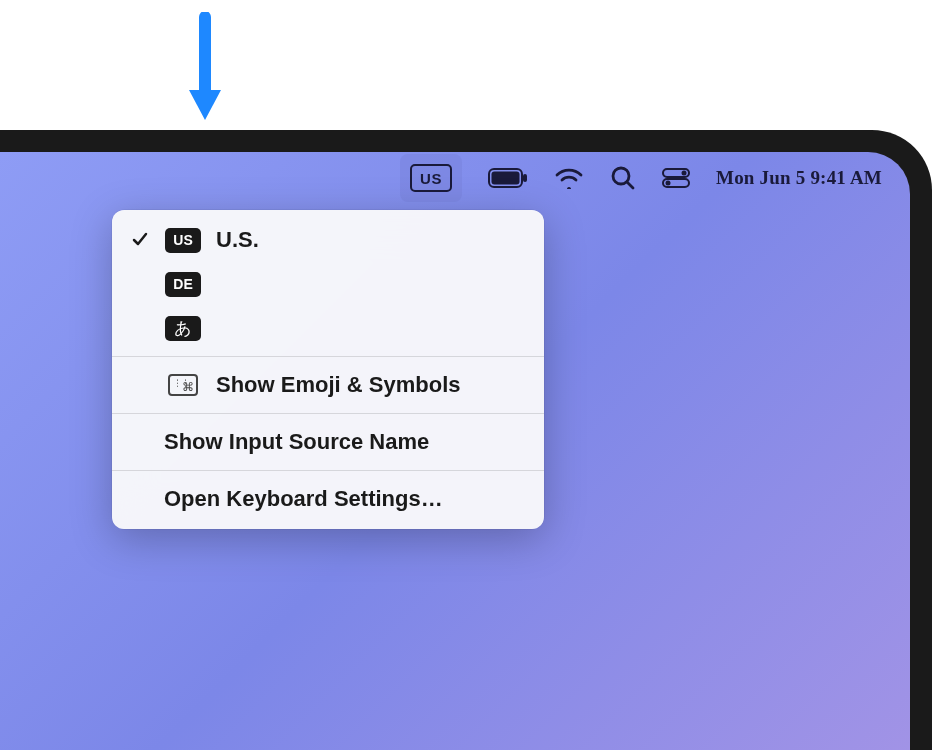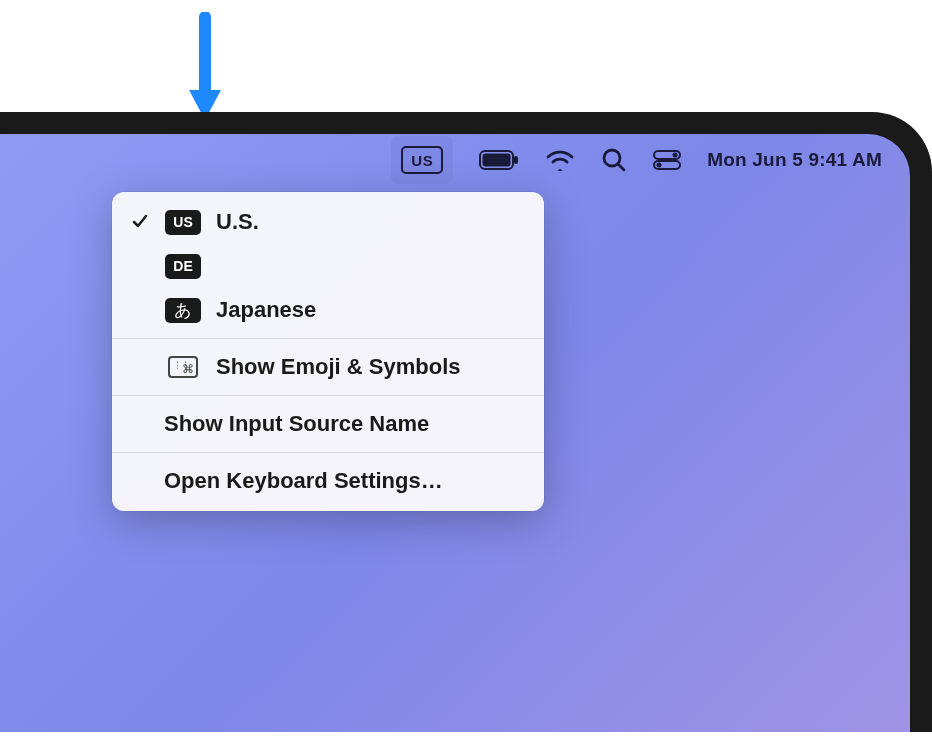--- a/index.html
+++ b/index.html
@@ -16,21 +16,21 @@
     .arrow {
       position: absolute;
       top: 12px;
       left: 185px;
       width: 40px;
       height: 110px;
     }
 
     .device-frame {
       position: absolute;
-      top: 112px;
+      top: 130px;
       left: 0;
       right: 0;
       height: 620px;
       background: #1a1a1a;
       border-top-right-radius: 60px;
       padding: 10px;
       box-sizing: border-box;
     }
 
     .screen {
@@ -93,20 +93,21 @@
       border: 2.5px solid #1a1a3a;
       color: #1a1a3a;
       width: 38px;
       height: 24px;
     }
 
     .menubar-clock {
       font-size: 19px;
       font-weight: 600;
       letter-spacing: 0.2px;
+      font-family: Liberation Serif, serif;
     }
 
     .dropdown-menu {
       position: absolute;
       top: 58px;
       left: 112px;
       width: 432px;
       background: rgba(248, 248, 250, 0.97);
       border-radius: 12px;
       box-shadow: 0 10px 40px rgba(0,0,0,0.25), 0 0 0 0.5px rgba(0,0,0,0.1);
@@ -313,21 +314,20 @@
         <span class="icon-col">
           <span class="lang-badge-menu">DE</span>
         </span>
       </div>
 
       <div class="menu-item with-check">
         <span class="check-col"></span>
         <span class="icon-col">
           <span class="lang-badge-menu jp-badge">あ</span>
         </span>
-        <span class="text-col">Japanese</span>
       </div>
 
       <div class="menu-separator"></div>
 
       <div class="menu-item with-check">
         <span class="check-col"></span>
         <span class="icon-col">
           <span class="small-icon emoji-icon"></span>
         </span>
         <span class="text-col">Show Emoji &amp; Symbols</span>

